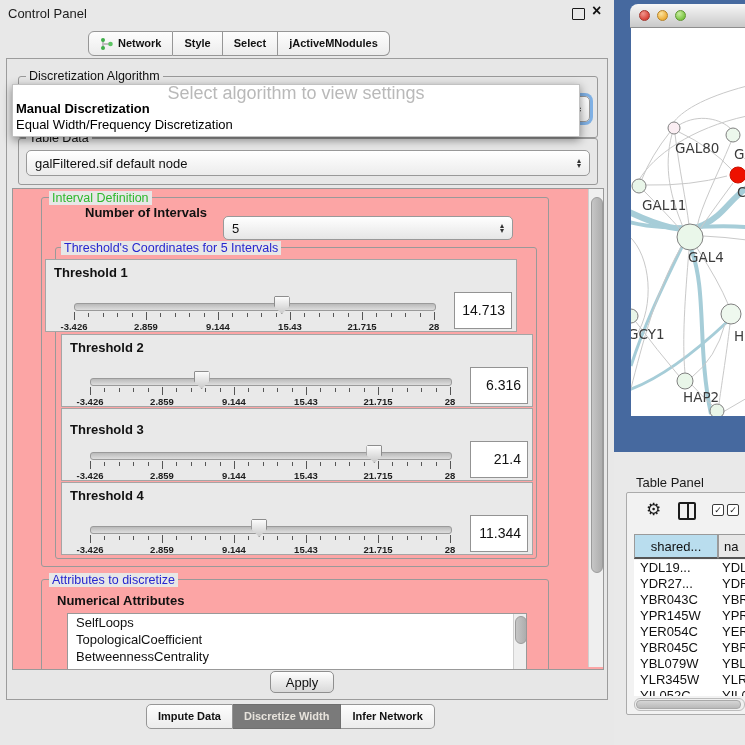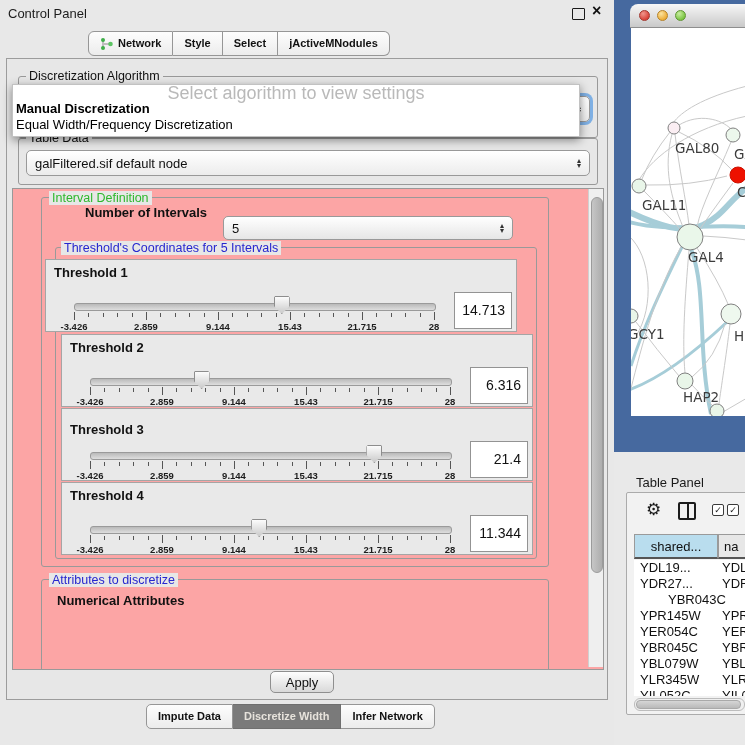--- a/index.html
+++ b/index.html
@@ -298,20 +298,30 @@
           <div class="ticklab" style="left:219px;top:61px;">15.43</div>
           <div class="ticklab" style="left:291px;top:61px;">21.715</div>
           <div class="ticklab" style="left:363px;top:61px;">28</div>
           <div class="valbox" style="left:408px;top:32px;width:58px;height:37px;line-height:35px;">11.344</div>
         </div>
       </div>
 
     <div class="abs group" style="left:28px;top:390px;width:506px;height:110px;"></div>
     <div class="abs legend g-blue" style="left:36px;top:384px;">Attributes to discretize</div>
     <div class="abs blabel" style="left:44px;top:404px;">Numerical Attributes</div>
+    <div class="abs listbox" style="left:54px;top:424px;width:458px;height:56px;">
+      <div id="attr-list">
+          <div class="li">SelfLoops</div>
+          <div class="li">TopologicalCoefficient</div>
+          <div class="li">BetweennessCentrality</div>
+        </div>
+      <div class="vsb" style="right:0;top:0;width:12px;height:56px;">
+        <div class="thumb" style="top:2px;height:26px;"></div>
+      </div>
+    </div>
 
     <div class="vsb" style="right:0;top:0;width:14px;height:478px;">
       <div class="thumb" style="left:2px;top:8px;height:374px;"></div>
     </div>
   </div>
 
   <div class="abs btn" style="left:270px;top:671px;width:62px;height:20px;">Apply</div>
   <div class="abs tabbar" id="bottom-tabs" style="left:146px;top:704px;">
       <div class="seg" style="border-radius: 5px 0px 0px 5px;">Impute Data</div>
       <div class="seg sel" style="border-radius: 0px;">Discretize Width</div>
@@ -390,21 +400,21 @@
   <div class="abs" id="tbl-rows" style="left:634px;top:560px;width:200px;height:136px;overflow:hidden;background:#fff;">
       <div class="trow">
         <span style="width:78px;padding-left:6px;">YDL19...</span>
         <span style="padding-left:4px;">YDL1</span>
       </div>
       <div class="trow">
         <span style="width:78px;padding-left:6px;">YDR27...</span>
         <span style="padding-left:4px;">YDR2</span>
       </div>
       <div class="trow">
-        <span style="width:78px;padding-left:6px;margin-left:28px;">YBR043C</span>
+        <span style="width:78px;padding-left:6px;">YBR043C</span>
         <span style="padding-left:4px;">YBR0</span>
       </div>
       <div class="trow">
         <span style="width:78px;padding-left:6px;">YPR145W</span>
         <span style="padding-left:4px;">YPR1</span>
       </div>
       <div class="trow">
         <span style="width:78px;padding-left:6px;">YER054C</span>
         <span style="padding-left:4px;">YER0</span>
       </div>

